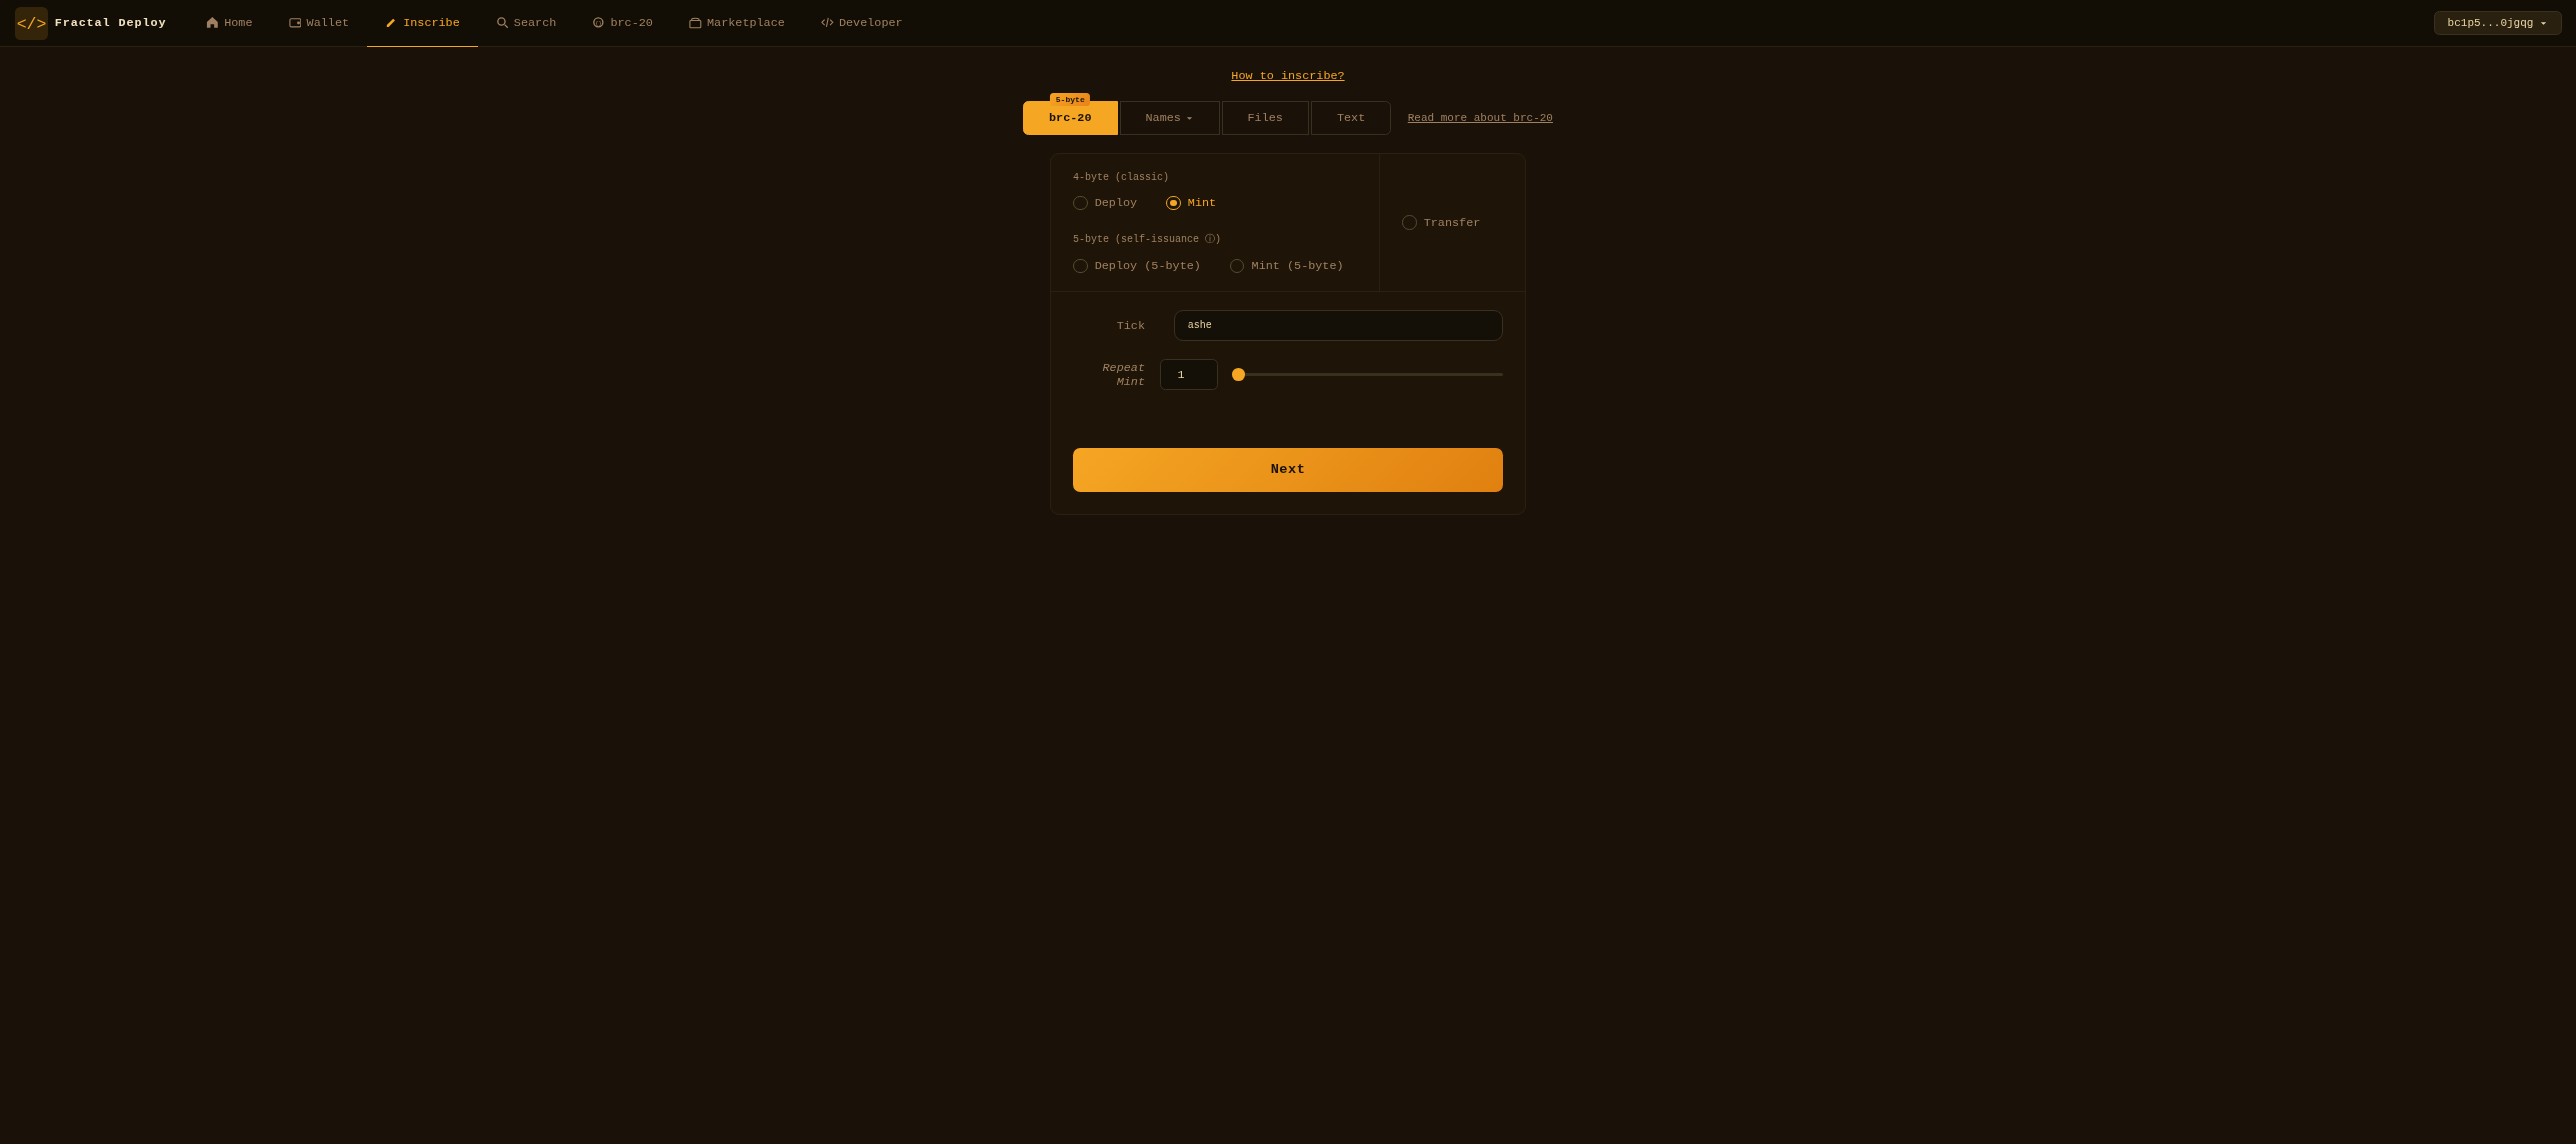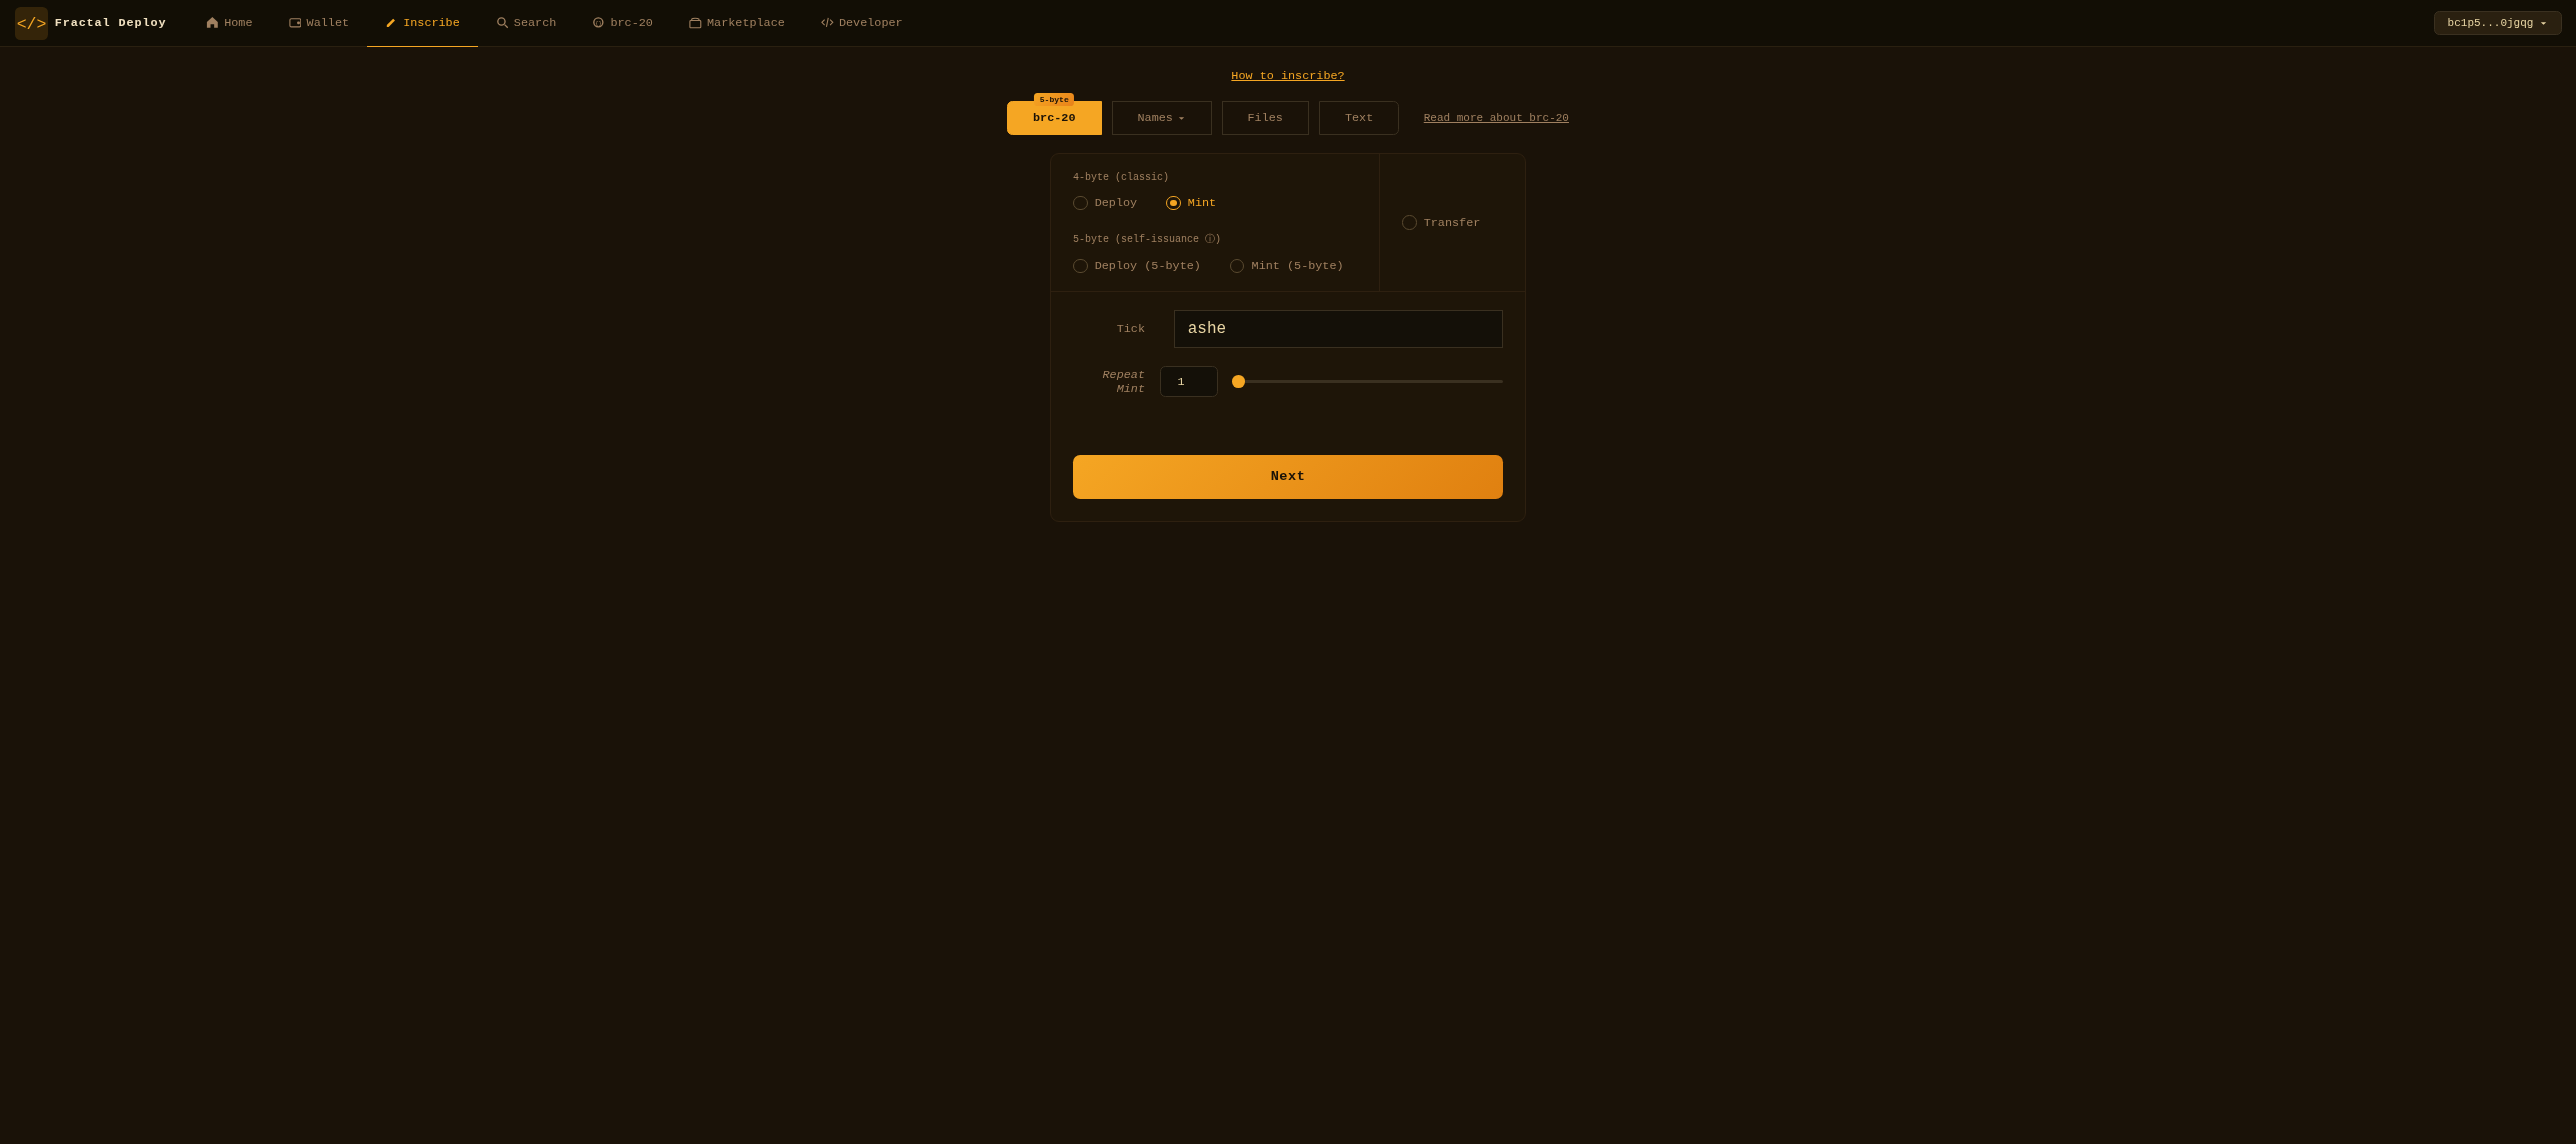--- a/index.html
+++ b/index.html
@@ -87,21 +87,21 @@
       font-size: 11.8px;
       text-decoration: underline;
       margin-bottom: 18px;
       cursor: pointer;
     }
 
     
     .tabs-row {
       display: flex;
       align-items: center;
-      gap: 10px;
+      gap: 2px;
       margin-bottom: 18px;
     }
     .tab-btn {
       position: relative;
       padding: 9px 25px;
       border: 0.9px solid #3a3020;
       background: #1a1208;
       color: #a08060;
       font-family: 'Courier New', monospace;
       font-size: 11.8px;
@@ -228,24 +228,24 @@
       width: 72px;
       text-align: right;
       color: #a08060;
       font-size: 11.8px;
       flex-shrink: 0;
     }
     .field-input {
       flex: 1;
       background: #141008;
       border: 0.9px solid #3a3020;
-      border-radius: 0;
+      border-radius: 9px;
       color: #e8d5a3;
       font-family: 'Courier New', monospace;
-      font-size: 16px;
+      font-size: 10px;
       padding: 9px 12.7px;
       outline: none;
     }
     .amount-input-wrap {
       flex: 1;
       position: relative;
       display: flex;
     }
     .amount-input-wrap input {
       width: 100%;

